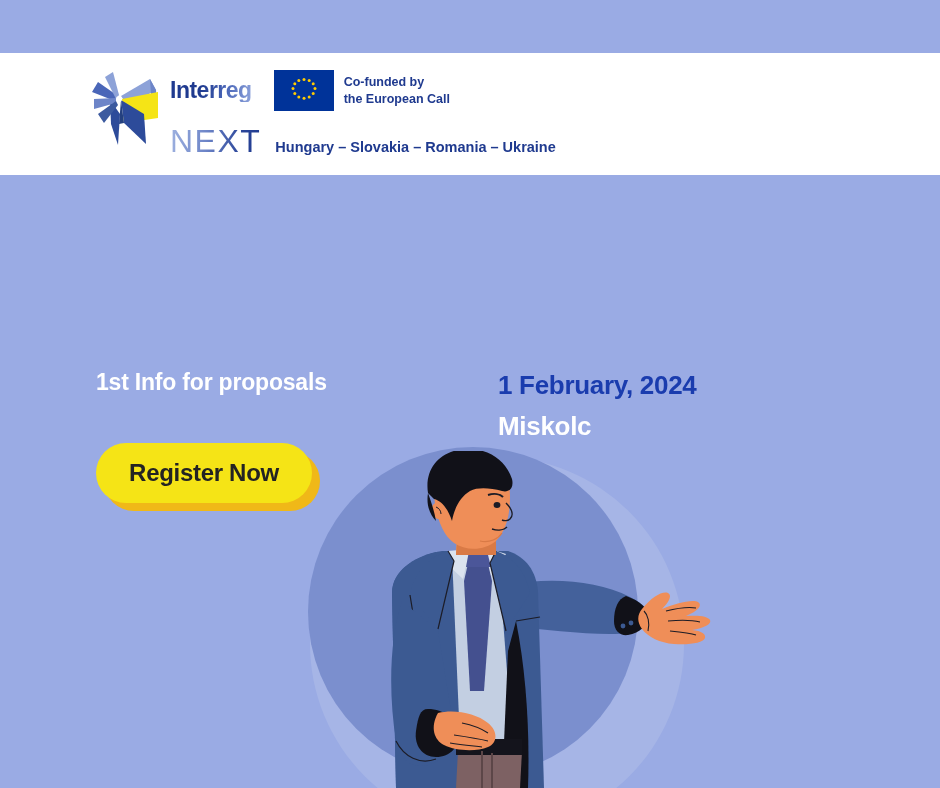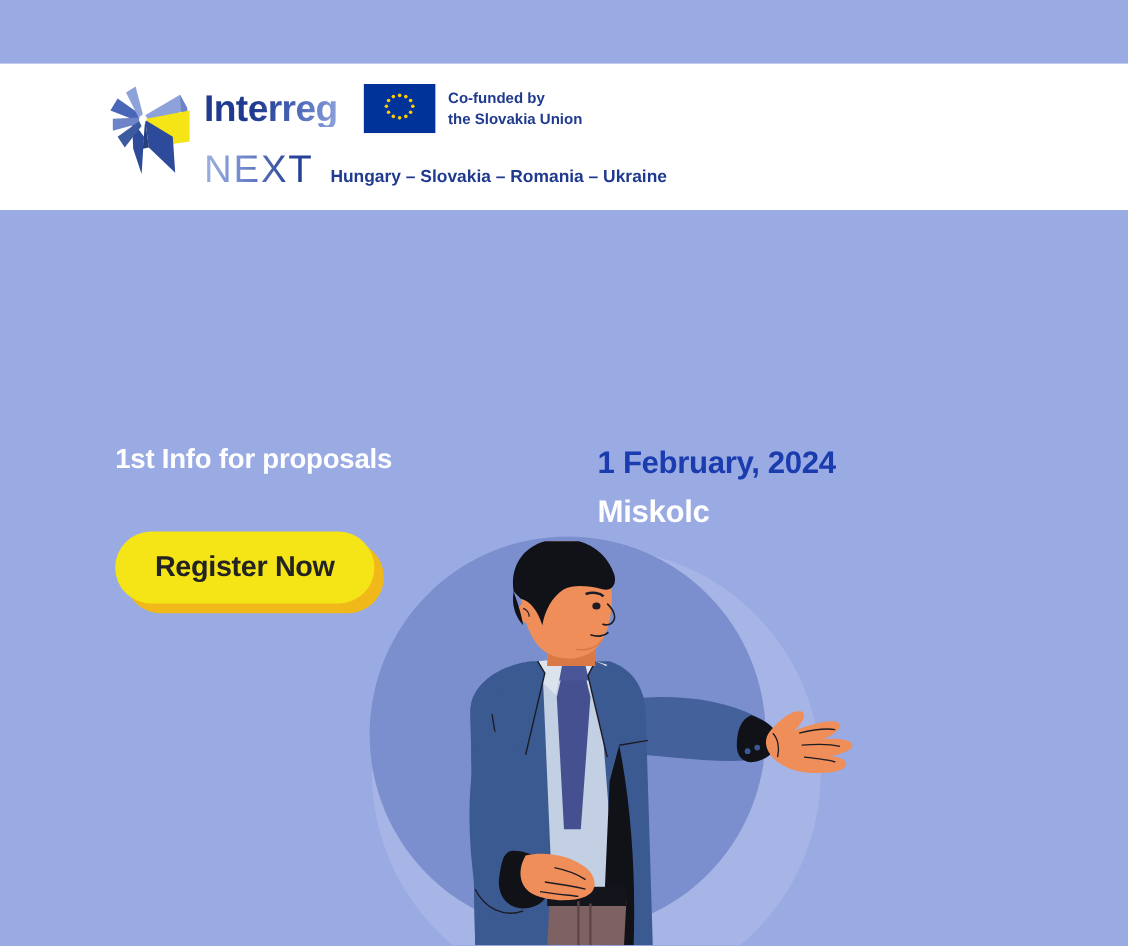--- a/index.html
+++ b/index.html
@@ -46,21 +46,21 @@
     display:flex; flex-direction:column;
     margin-left:10px;
     padding-top:4px;
   }
 
   .logo-row-1 {
     display:flex; align-items:center;
   }
 
   .interreg-word {
-    font-size:31px;
+    font-size:23px;
     font-weight:bold;
     letter-spacing:-0.5px;
     line-height:1;
     background:linear-gradient(100deg,#1f3a8f 0%,#1f3a8f 38%,#4a66b8 68%,#8fa4dc 100%);
     -webkit-background-clip:text;
     background-clip:text;
     color:transparent;
     -webkit-text-fill-color:transparent;
     white-space:nowrap;
   }
@@ -270,21 +270,21 @@
               <circle cx="30" cy="28.2" r="1.5"></circle>
               <circle cx="24.8" cy="27.0" r="1.5"></circle>
               <circle cx="20.8" cy="23.5" r="1.5"></circle>
               <circle cx="19" cy="18.5" r="1.5"></circle>
               <circle cx="20.8" cy="13.8" r="1.5"></circle>
               <circle cx="24.8" cy="10.5" r="1.5"></circle>
             </g>
           </svg>
           <div class="eu-caption">
             <div>Co-funded by</div>
-            <div>the Slovakia Union</div>
+            <div>the European Call</div>
           </div>
         </div>
       </div>
 
       <div class="logo-row-2">
         <div class="next-word">NEXT</div>
         <div class="countries">Hungary – Slovakia – Romania – Ukraine</div>
       </div>
 
     </div>

